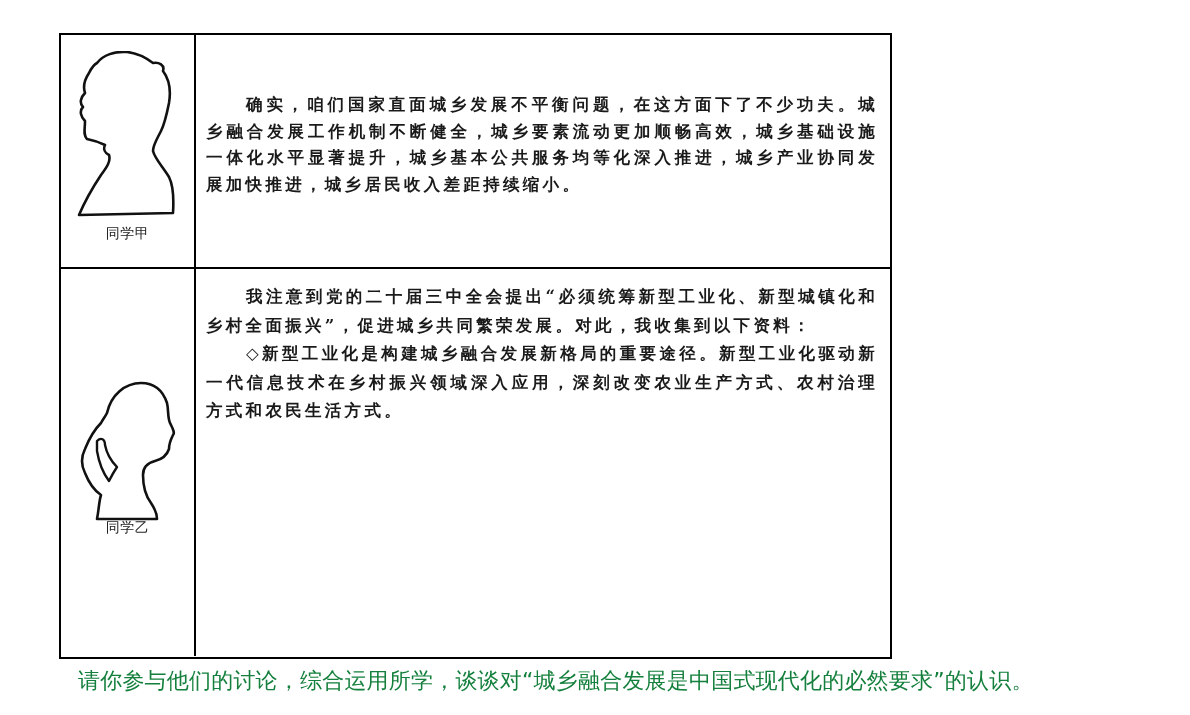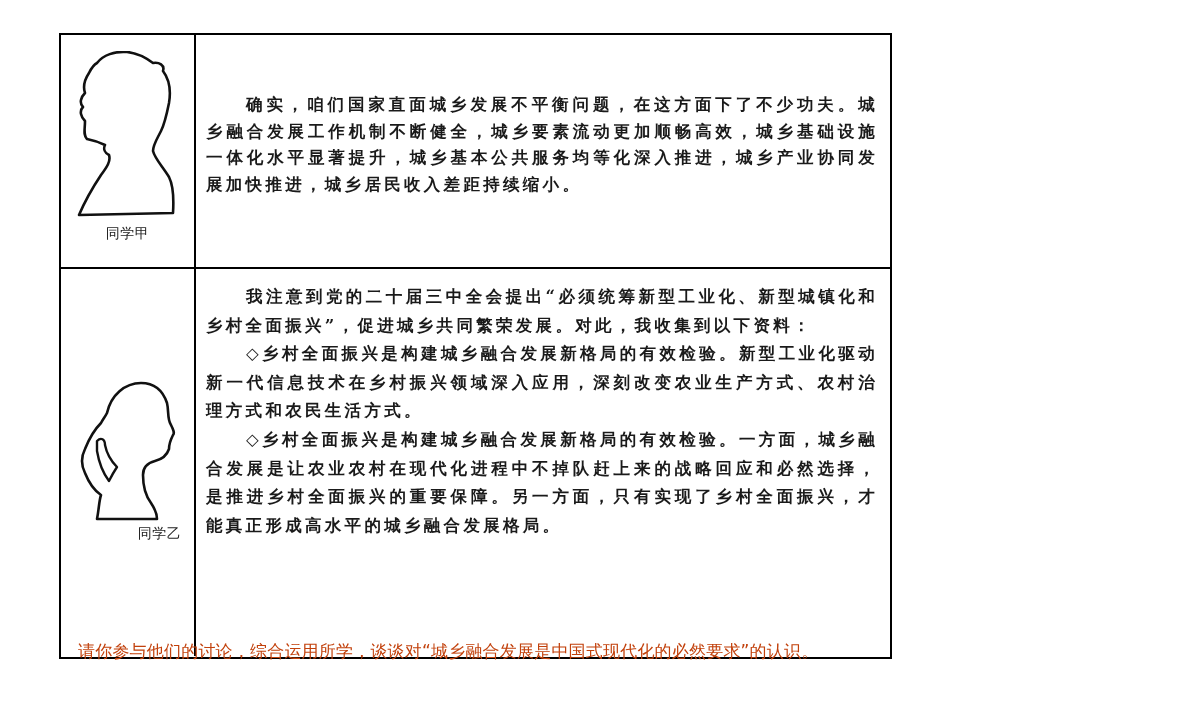--- a/index.html
+++ b/index.html
@@ -32,21 +32,21 @@
     .silhouette { position: absolute; }
     .sil-a { left: 14px; top: 16px; width: 100px; height: 168px; }
     .sil-b { left: 16px; top: 108px; width: 100px; height: 148px; }
 
     .student-name {
       position: absolute; width: 100%; left: 0; text-align: center;
       font-family: "DejaVu Sans", "Liberation Sans", sans-serif;
       font-size: 14px; color: #222; letter-spacing: 0.5px;
     }
     .name-a { top: 190px; }
-    .name-b { top: 256px; margin-left: 32px; }
+    .name-b { top: 250px; }
 
     .para {
       font-size: 16.5px;
       letter-spacing: 3.3px;
       text-align: justify;
       text-align-last: left;
       word-break: break-all;
       color: #1a1a1a;
     }
     .indent { text-indent: 40px; font-weight: bold; }
@@ -54,23 +54,23 @@
     .text-a {
       position: absolute; left: 10px; right: 12px; top: 57px;
       line-height: 26.5px;
     }
     .text-b {
       position: absolute; left: 10px; right: 12px; top: 14px;
       line-height: 28.6px;
     }
 
     .question {
-      position: absolute; left: 78px; top: 640px;
+      position: absolute; left: 78px; top: 666px;
       font-family: "DejaVu Sans", "Liberation Sans", sans-serif;
-      font-size: 17px; color: #c2410c; letter-spacing: 0.2px;
+      font-size: 22px; color: #15803d; letter-spacing: 0.2px;
       white-space: nowrap;
     }
   </style>
 </head>
 <body>
 
 <div class="discussion-table">
 
   <div class="row row-a">
     <div class="avatar-cell">
@@ -90,21 +90,20 @@
     <div class="avatar-cell">
       <svg class="silhouette sil-b" viewBox="0 0 100 148">
         <path d="M30,36 C34,18 48,6 64,6 C78,6 86,14 90,26 C92,34 90,42 94,48 C96,52 98,56 96,58 C94,62 92,66 92,72 C90,78 86,82 78,84 C70,86 66,90 66,98 C66,108 68,118 74,126 C78,132 80,138 80,142 L20,142 C22,132 22,124 24,118 C18,114 12,106 8,96 C4,88 4,80 8,72 C12,62 18,52 24,46 C26,42 28,40 30,36 Z" fill="none" stroke="#111" stroke-width="2.6" stroke-linejoin="round"></path>
         <path d="M20,64 C24,60 28,62 28,68 C30,78 36,86 40,90 C36,96 34,100 32,104 C26,96 22,86 20,74 C20,70 20,66 20,64 Z" fill="none" stroke="#111" stroke-width="2.4" stroke-linejoin="round"></path>
       </svg>
       <div class="student-name name-b">同学乙</div>
     </div>
     <div class="text-cell">
       <div class="text-b">
         <p class="para indent">我注意到党的二十届三中全会提出“必须统筹新型工业化、新型城镇化和乡村全面振兴”，促进城乡共同繁荣发展。对此，我收集到以下资料：</p>
-        <p class="para indent">◇乡村全面振兴是构建城乡融合发展新格局的有效检验。新型工业化驱动新一代信息技术在乡村振兴领域深入应用，深刻改变农业生产方式、农村治理方式和农民生活方式。</p>
-        <p class="para indent">◇乡村全面振兴是构建城乡融合发展新格局的有效检验。一方面，城乡融合发展是让农业农村在现代化进程中不掉队赶上来的战略回应和必然选择，是推进乡村全面振兴的重要保障。另一方面，只有实现了乡村全面振兴，才能真正形成高水平的城乡融合发展格局。</p>
+        <p class="para indent">◇新型工业化是构建城乡融合发展新格局的重要途径。新型工业化驱动新一代信息技术在乡村振兴领域深入应用，深刻改变农业生产方式、农村治理方式和农民生活方式。</p>
       </div>
     </div>
   </div>
 
 </div>
 
 <div class="question">请你参与他们的讨论，综合运用所学，谈谈对“城乡融合发展是中国式现代化的必然要求”的认识。</div>
 
 </body></html>

